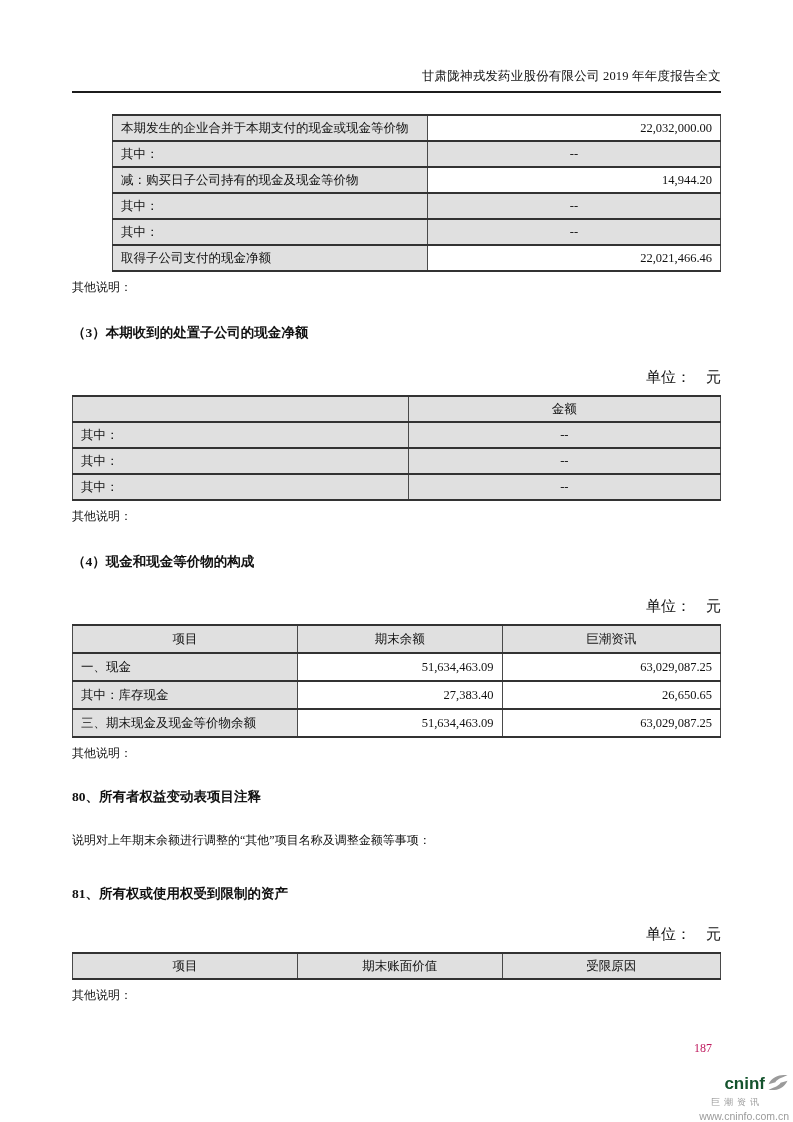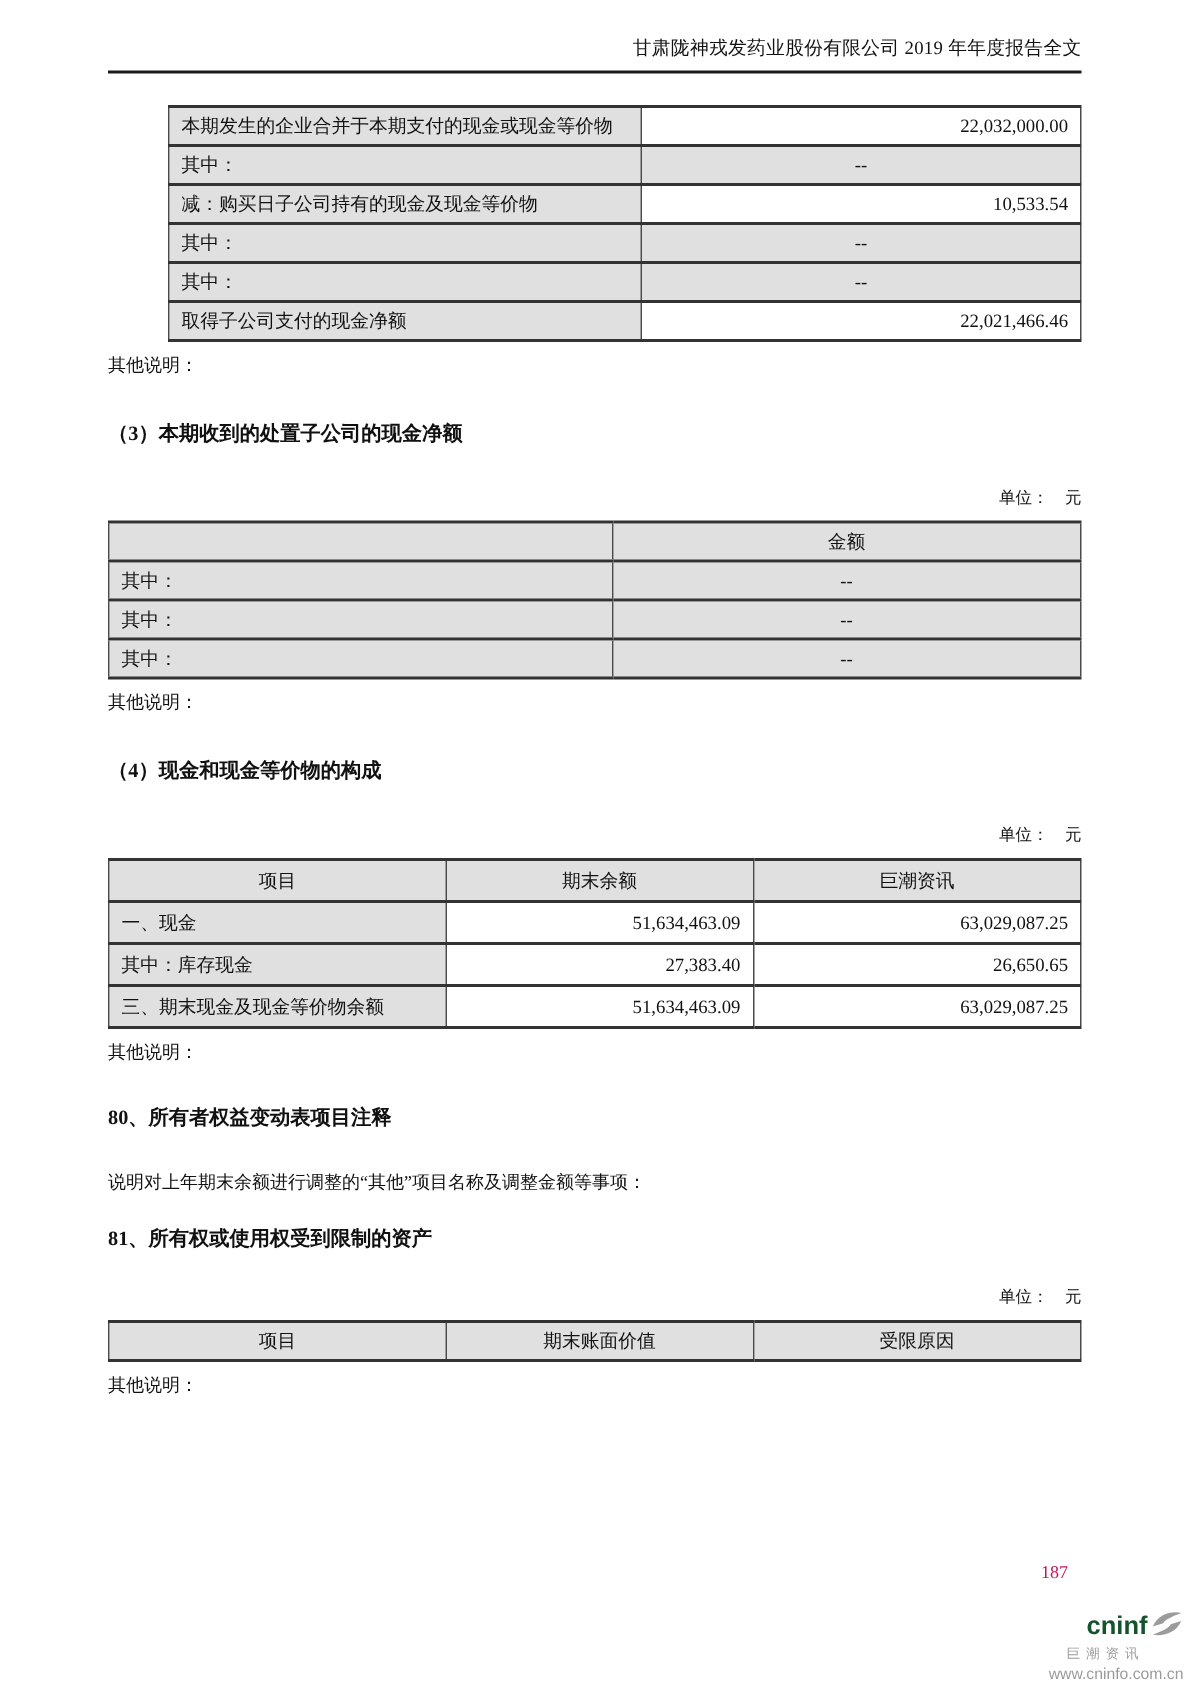--- a/index.html
+++ b/index.html
@@ -6,41 +6,41 @@
   .page {
     position:relative;
     width:793px; height:1122px;
     background:#ffffff;
     font-family:"Liberation Serif","DejaVu Serif",serif;
     color:#111;
     overflow:hidden;
   }
   .content { position:absolute; left:72px; top:0; width:649px; }
 
-  .doc-header { padding-top:24px; text-align:right; font-size:12.5px; letter-spacing:0.2px; }
+  .doc-header { padding-top:68px; text-align:right; font-size:12.5px; letter-spacing:0.2px; }
   .header-rule { margin-top:6px; border-bottom:2px solid #1c1c1c; height:0; }
 
   table { width:100%; border-collapse:collapse; table-layout:fixed; font-size:12.5px; }
   td, th {
     border-left:1px solid #4a4a4a; border-right:1px solid #4a4a4a;
     border-top:2px solid #333333; border-bottom:2px solid #333333;
     padding:4px 8px; line-height:16px; vertical-align:middle;
     font-weight:normal; overflow:hidden; white-space:nowrap;
   }
   .tbl-cash td { padding:5px 8px; }
   .c-gray { background:#e0e0e0; }
   .t-right { text-align:right; }
   .t-center { text-align:center; }
   .t-left { text-align:left; }
   .indent { padding-left:56px; }
 
   .note { margin-top:7px; font-size:12px; }
   .sec-heading { margin-top:28px; font-size:13.5px; font-weight:bold; }
   .sec-heading.num { margin-top:24px; }
-  .unit-line { margin-top:26px; text-align:right; font-size:11px; }
+  .unit-line { margin-top:26px; text-align:right; font-size:15px; }
   .unit-line.tight { margin-top:22px; }
   .body-text { margin-top:26px; font-size:12px; }
 
   .tbl-wrap { margin-top:8px; }
 
   .page-number { position:absolute; top:1041px; right:81px; font-size:12px; color:#be185d; }
 
   .cninfo { position:absolute; top:1073px; right:4px; width:110px; text-align:right; color:#9b9b9b; }
   .cninfo-brand { display:flex; justify-content:flex-end; align-items:center; gap:2px;
     font-family:"Liberation Sans","DejaVu Sans",sans-serif; font-weight:bold;
@@ -69,21 +69,21 @@
           <tr>
             <td class="c-gray t-left">本期发生的企业合并于本期支付的现金或现金等价物</td>
             <td class="t-right">22,032,000.00</td>
           </tr>
           <tr>
             <td class="c-gray t-left">其中：</td>
             <td class="c-gray t-center">--</td>
           </tr>
           <tr>
             <td class="c-gray t-left">减：购买日子公司持有的现金及现金等价物</td>
-            <td class="t-right">10,533.54</td>
+            <td class="t-right">14,944.20</td>
           </tr>
           <tr>
             <td class="c-gray t-left">其中：</td>
             <td class="c-gray t-center">--</td>
           </tr>
           <tr>
             <td class="c-gray t-left">其中：</td>
             <td class="c-gray t-center">--</td>
           </tr>
           <tr>
@@ -158,21 +158,21 @@
             <td class="t-right">63,029,087.25</td>
           </tr>
         </tbody>
       </table>
     </div>
     <div class="note">其他说明：</div>
 
     <div class="sec-heading num" style="margin-top:26px;">80、所有者权益变动表项目注释</div>
     <div class="body-text">说明对上年期末余额进行调整的“其他”项目名称及调整金额等事项：</div>
 
-    <div class="sec-heading num" style="margin-top:20px;">81、所有权或使用权受到限制的资产</div>
+    <div class="sec-heading num" style="margin-top:36px;">81、所有权或使用权受到限制的资产</div>
     <div class="unit-line tight">单位：　元</div>
 
     <div class="tbl-wrap">
       <table>
         <colgroup>
             <col style="width:34.7%">
             <col style="width:31.6%">
             <col>
           </colgroup>
         <tbody>

